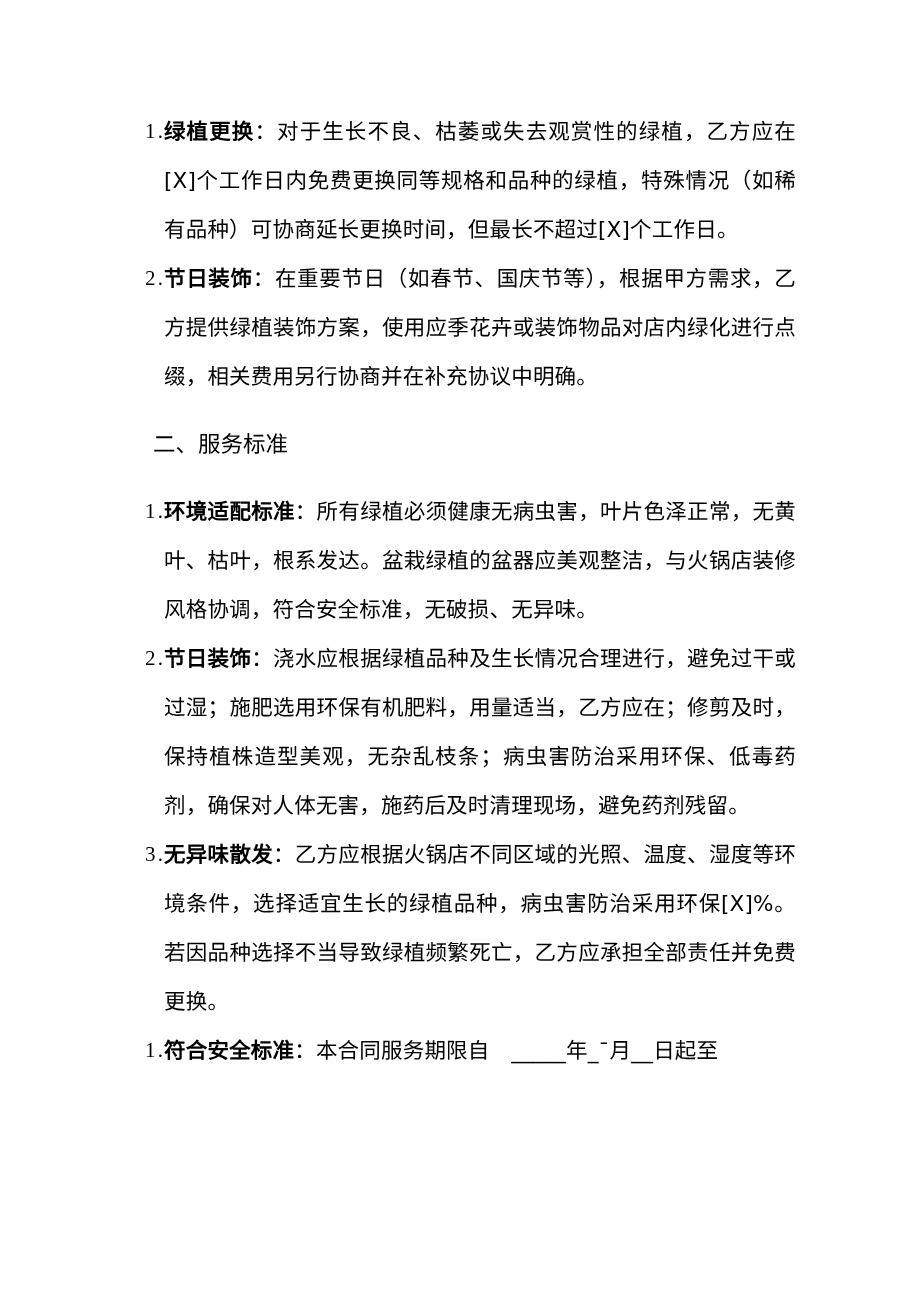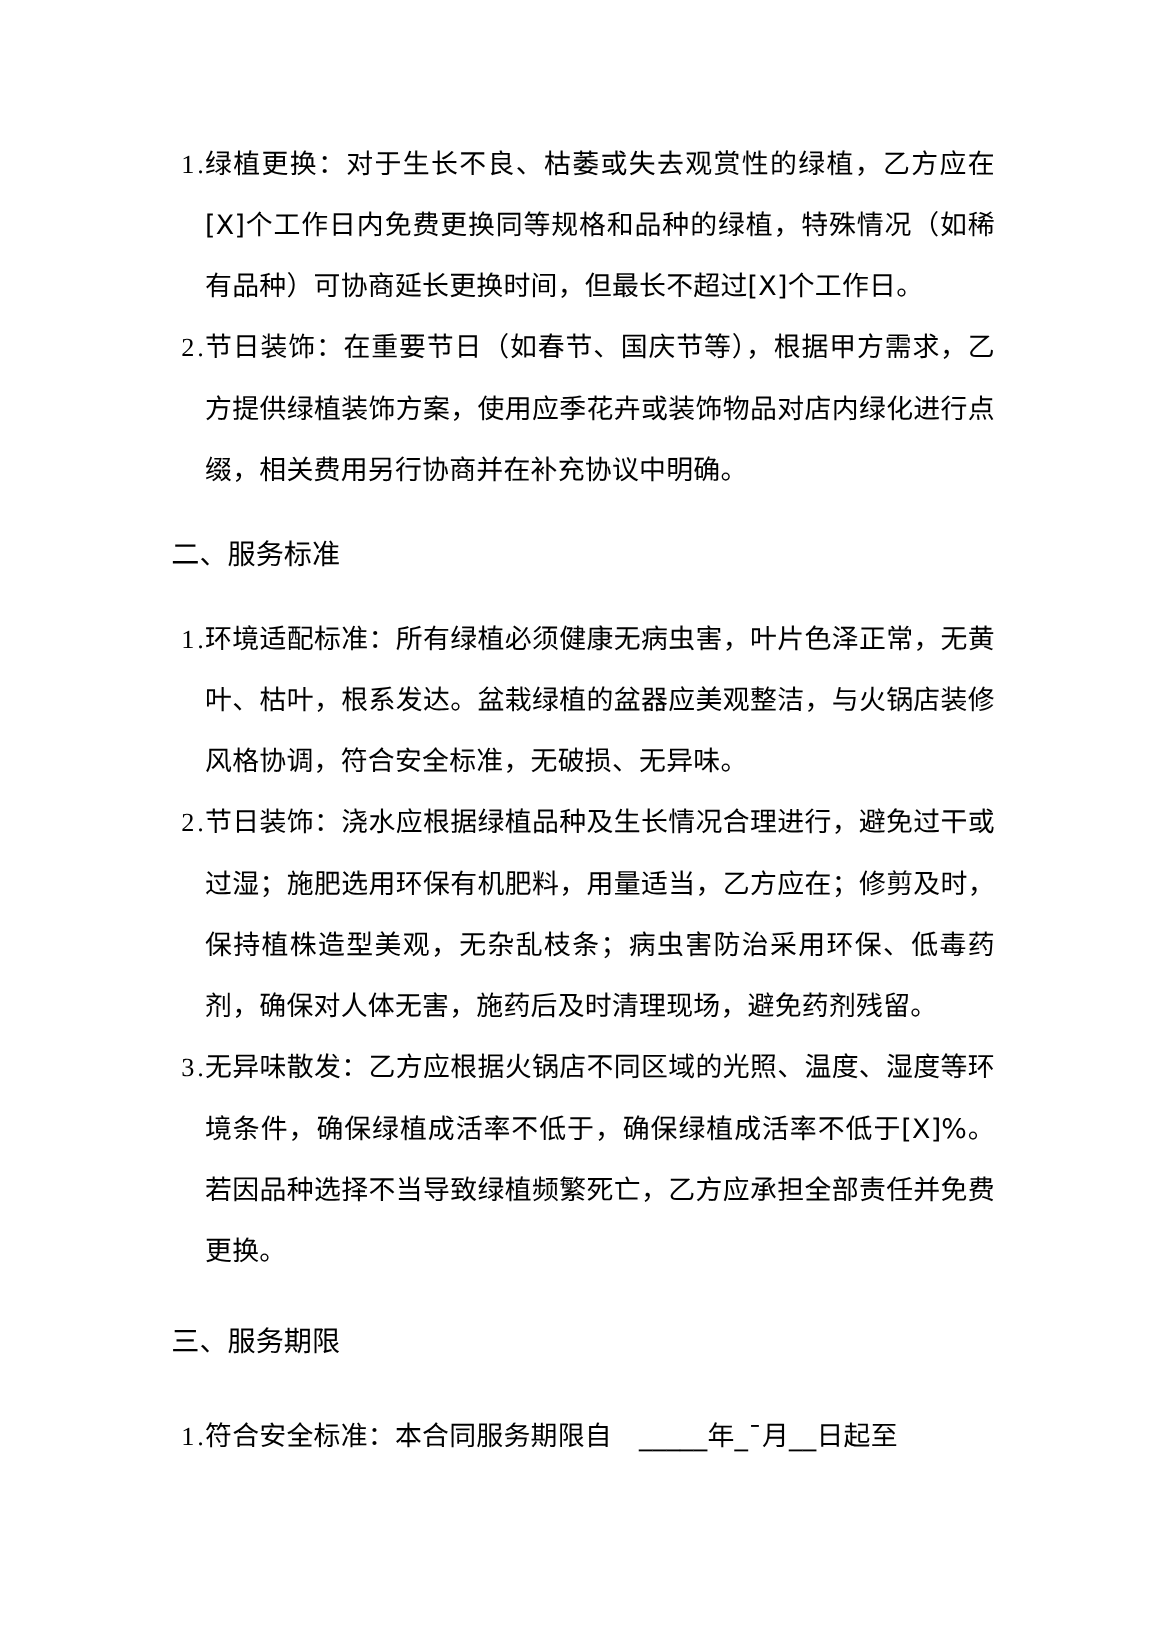--- a/index.html
+++ b/index.html
@@ -32,29 +32,29 @@
     position: absolute;
     left: 0;
     top: 0;
     width: 19px;
     font-family: "Liberation Serif", "DejaVu Serif", serif;
     font-size: 21px;
     letter-spacing: -1.5px;
     white-space: nowrap;
     text-align: left;
   }
-  .clause-term { font-weight: normal; }
+  .clause-term { font-weight: bold; }
   .clause-body { font-weight: normal; }
   .section-heading {
     font-size: 22.5px;
     line-height: 49px;
     font-weight: normal;
     white-space: nowrap;
   }
-  .heading-2 { margin-top: 19px; margin-bottom: 18px; }
+  .heading-2 { margin-top: 19px; margin-bottom: 18px; margin-left: 16px; }
   .heading-3 { margin-top: 24px; margin-bottom: 26px; }
 </style>
 </head>
 <body>
 
 <div class="page">
 
   <section>
     <ol class="clause-list">
       <li class="clause">
@@ -69,27 +69,26 @@
   <section>
     <h2 class="section-heading heading-2">二、服务标准</h2>
     <ol class="clause-list">
       <li class="clause">
         <span class="clause-marker">1 .</span><span class="clause-term">环境适配标准</span><span class="clause-body">：所有绿植必须健康无病虫害，叶片色泽正常，无黄叶、枯叶，根系发达。盆栽绿植的盆器应美观整洁，与火锅店装修风格协调，符合安全标准，无破损、无异味。</span>
       </li>
       <li class="clause">
         <span class="clause-marker">2 .</span><span class="clause-term">节日装饰</span><span class="clause-body">：浇水应根据绿植品种及生长情况合理进行，避免过干或过湿；施肥选用环保有机肥料，用量适当，乙方应在；修剪及时，保持植株造型美观，无杂乱枝条；病虫害防治采用环保、低毒药剂，确保对人体无害，施药后及时清理现场，避免药剂残留。</span>
       </li>
       <li class="clause">
-        <span class="clause-marker">3 .</span><span class="clause-term">无异味散发</span><span class="clause-body">：乙方应根据火锅店不同区域的光照、温度、湿度等环境条件，确保绿植成活率不低于，确保绿植成活率不低于[X]%。若因品种选择不当导致绿植频繁死亡，乙方应承担全部责任并免费更换。</span>
+        <span class="clause-marker">3 .</span><span class="clause-term">无异味散发</span><span class="clause-body">：乙方应根据火锅店不同区域的光照、温度、湿度等环境条件，选择适宜生长的绿植品种，病虫害防治采用环保[X]%。若因品种选择不当导致绿植频繁死亡，乙方应承担全部责任并免费更换。</span>
       </li>
     </ol>
   </section>
 
   <section>
-    <h2 class="section-heading heading-3">三、服务期限</h2>
     <ol class="clause-list">
       <li class="clause">
         <span class="clause-marker">1 .</span><span class="clause-term">符合安全标准</span><span class="clause-body">：本合同服务期限自　_____年_¯月__日起至</span>
       </li>
     </ol>
   </section>
 
 </div>
 
 </body></html>

